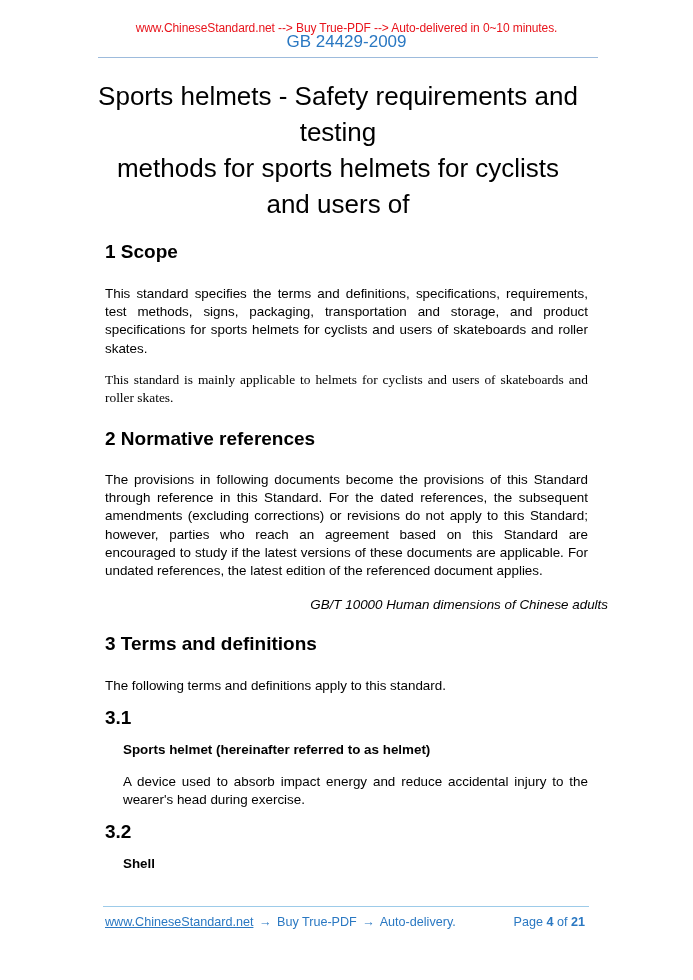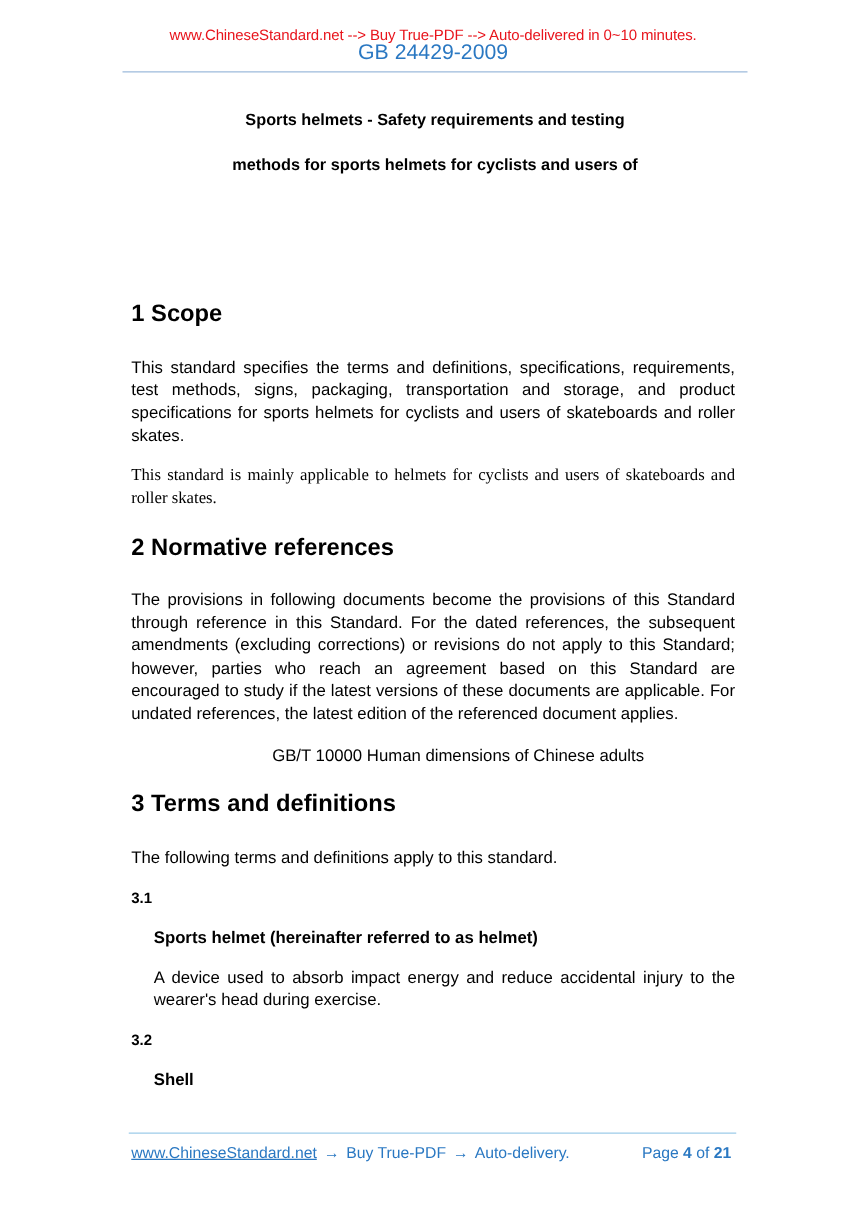--- a/index.html
+++ b/index.html
@@ -1,25 +1,25 @@
 <!DOCTYPE html>
 <html><head>
   <meta charset="utf-8">
   <style>
     html, body { margin: 0; padding: 0; background: #ffffff; }
     body { width: 693px; height: 980px; position: relative; overflow: hidden; font-family: "Liberation Sans", sans-serif; color: #000; }
     .promo { position: absolute; top: 18px; left: 0; width: 693px; text-align: center; color: #e8141c; font-size: 12px; letter-spacing: -0.1px; line-height: 20px; text-decoration: none; }
     .std-code { position: absolute; top: 35px; left: 0; width: 693px; text-align: center; color: #2a78c2; font-size: 17px; line-height: 14px; }
     .header-rule { position: absolute; top: 57px; left: 98px; width: 500px; height: 0; border-top: 1px solid #9dbbdc; }
-    .doc-title { position: absolute; top: 78px; left: 102px; width: 492px; text-align: center; font-weight: bold; font-size: 13px; line-height: 36px; }
+    .doc-title { position: absolute; top: 78px; left: 92px; width: 492px; text-align: center; font-weight: normal; font-size: 26px; line-height: 36px; }
     .section-heading { position: absolute; left: 105px; font-weight: bold; font-size: 19px; line-height: 22px; margin: 0; }
     .para { position: absolute; left: 105px; width: 483px; font-size: 13.4px; line-height: 18.2px; text-align: justify; margin: 0; }
     .para.indent { left: 123px; width: 465px; }
-    .para.ref { left: 125px; text-align: center; }
-    .clause-num { position: absolute; left: 105px; font-weight: bold; font-size: 12px; line-height: 18px; }
+    .para.ref { left: 125px; text-align: right; font-style: italic; }
+    .clause-num { position: absolute; left: 105px; font-weight: bold; font-size: 19px; line-height: 18px; }
     .term { position: absolute; left: 123px; font-weight: bold; font-size: 13.4px; line-height: 18px; }
     .footer-rule { position: absolute; top: 906px; left: 103px; width: 486px; height: 0; border-top: 1px solid #9dcbe9; }
     .footer { position: absolute; top: 914px; left: 105px; width: 480px; font-size: 12.6px; line-height: 16px; color: #2a78c2; }
     .footer a { color: #2a78c2; text-decoration: underline; text-align: right; }
     .footer .arrow { margin: 0 2px; }
     .page-num { position: absolute; right: 0; top: 0; }
     .page-num b { font-weight: bold; }
   </style>
 </head>
 <body>

